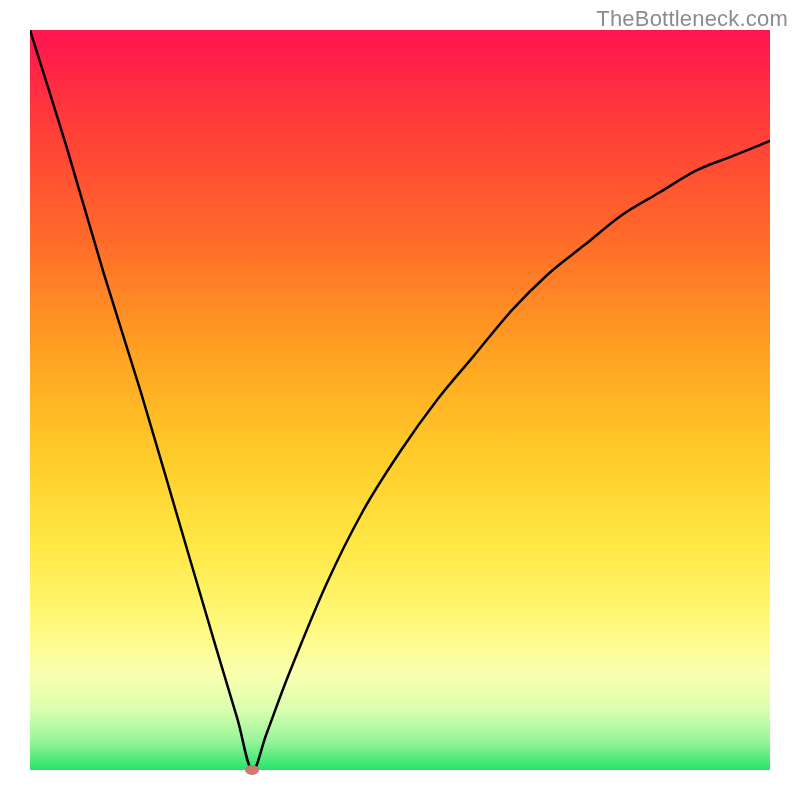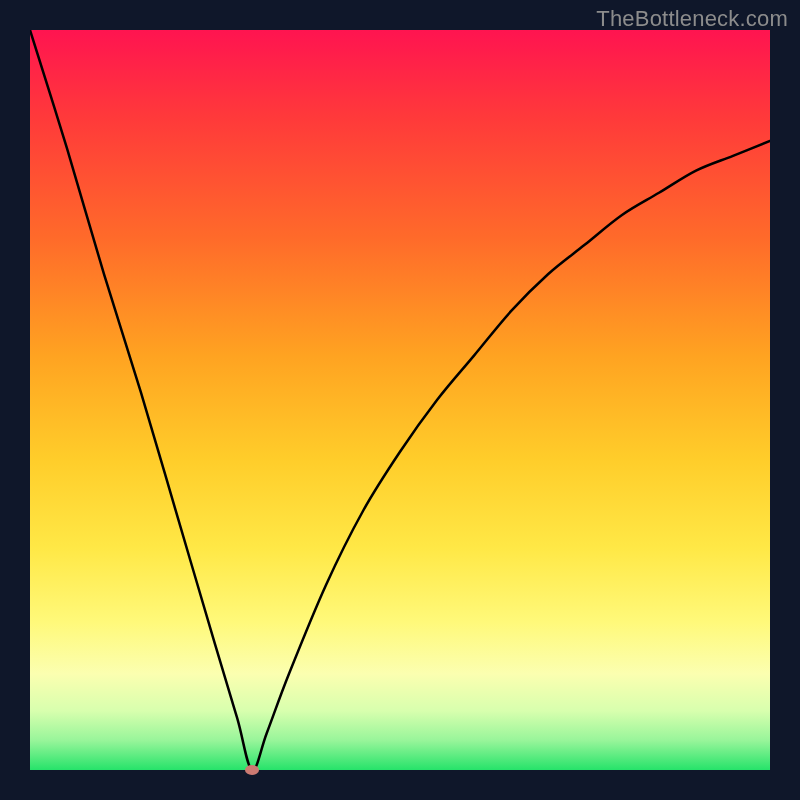--- a/index.html
+++ b/index.html
@@ -8,21 +8,21 @@
     background: #000;
     width: 800px;
     height: 800px;
     overflow: hidden;
     font-family: Arial, Helvetica, sans-serif;
   }
   .frame {
     position: relative;
     width: 800px;
     height: 800px;
-    background: #0f172a;
+    background: #ffffff;
   }
   .plot-area {
     position: absolute;
     left: 30px;
     top: 30px;
     width: 740px;
     height: 740px;
     background: linear-gradient(to bottom,
       #ff1450 0%,
       #ff3a3a 12%,

